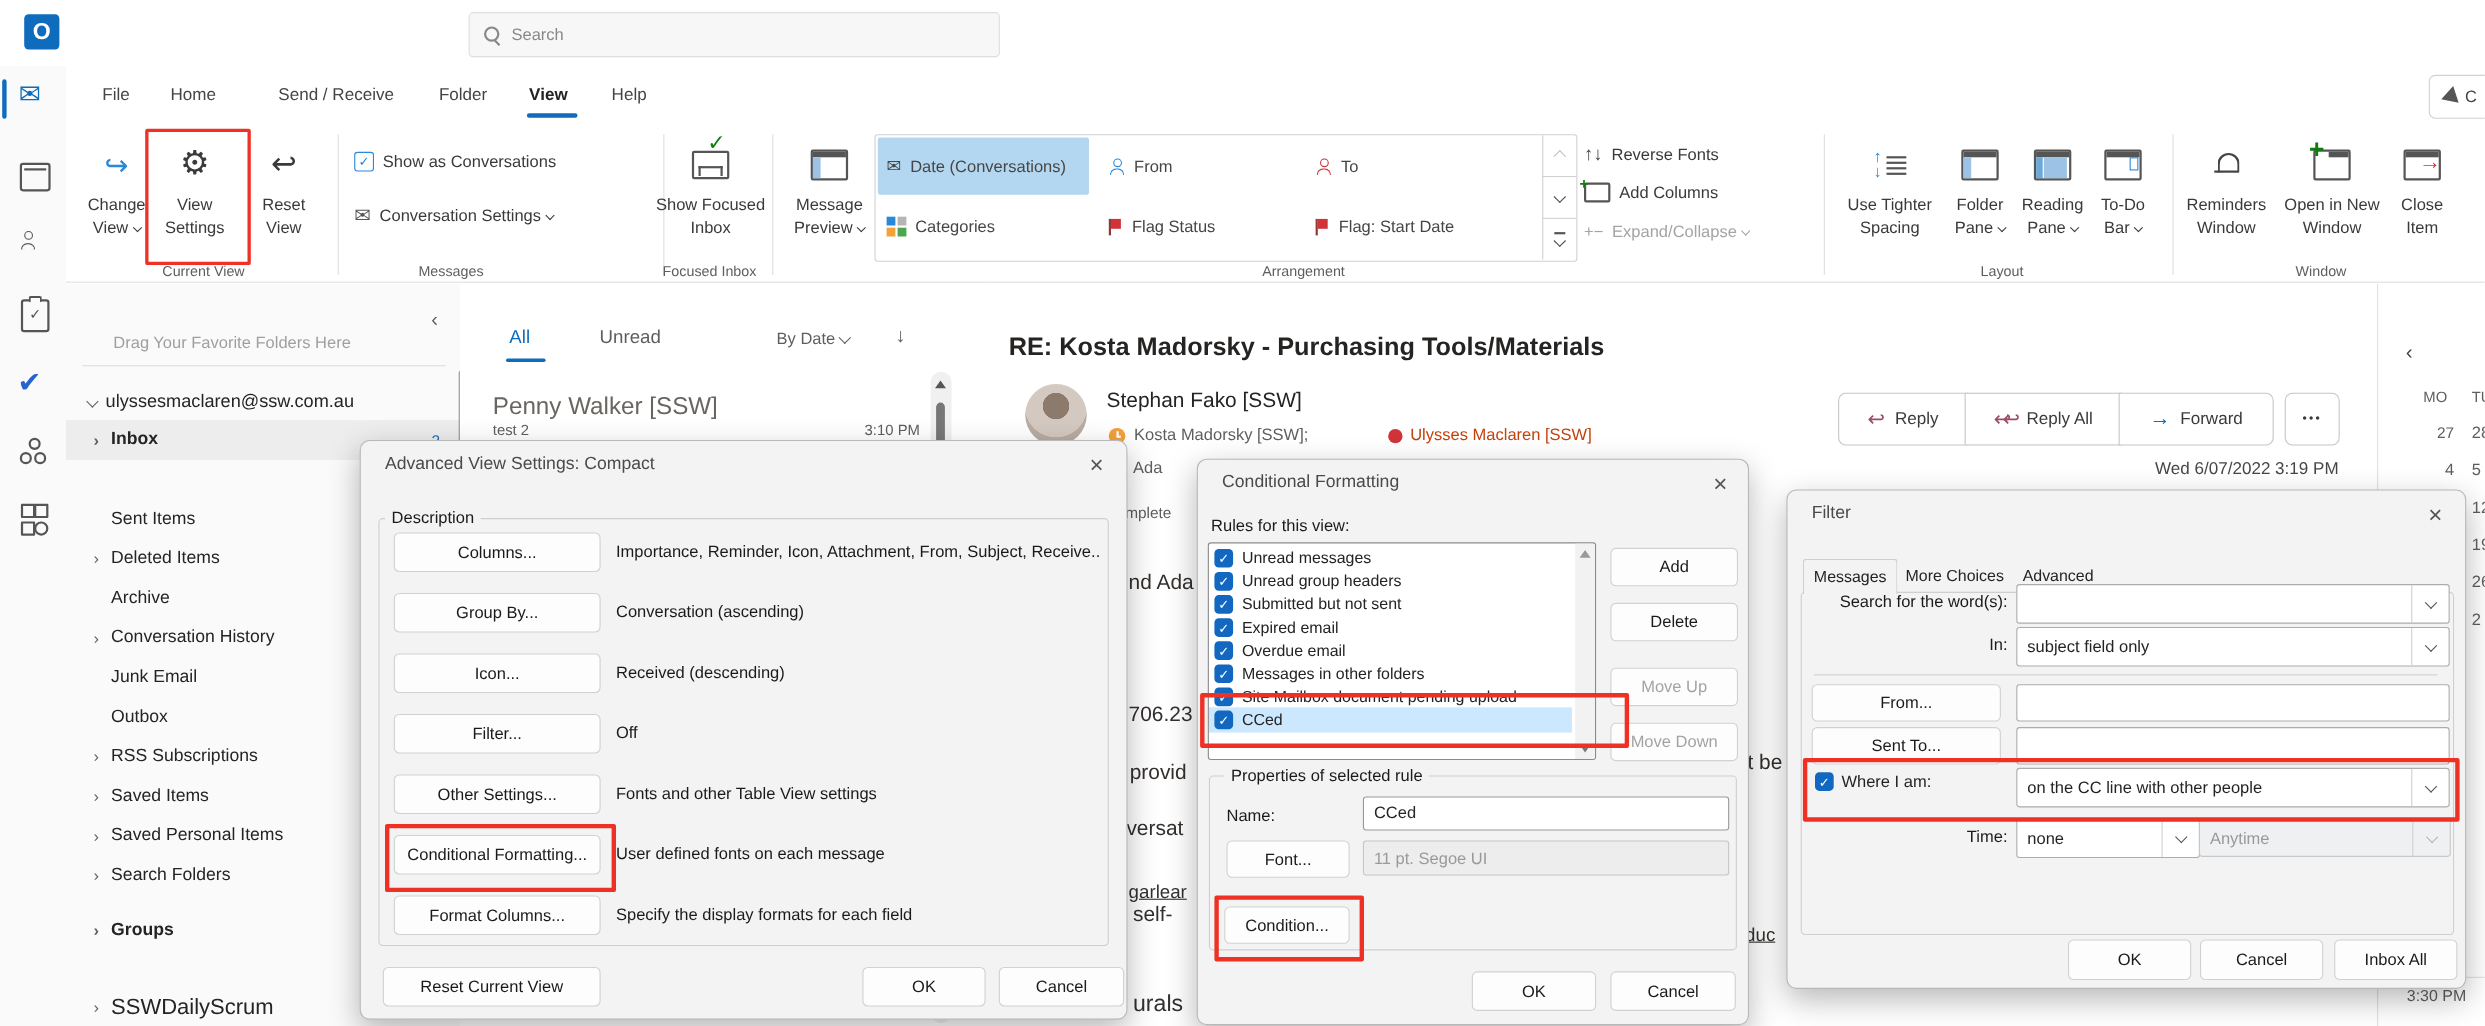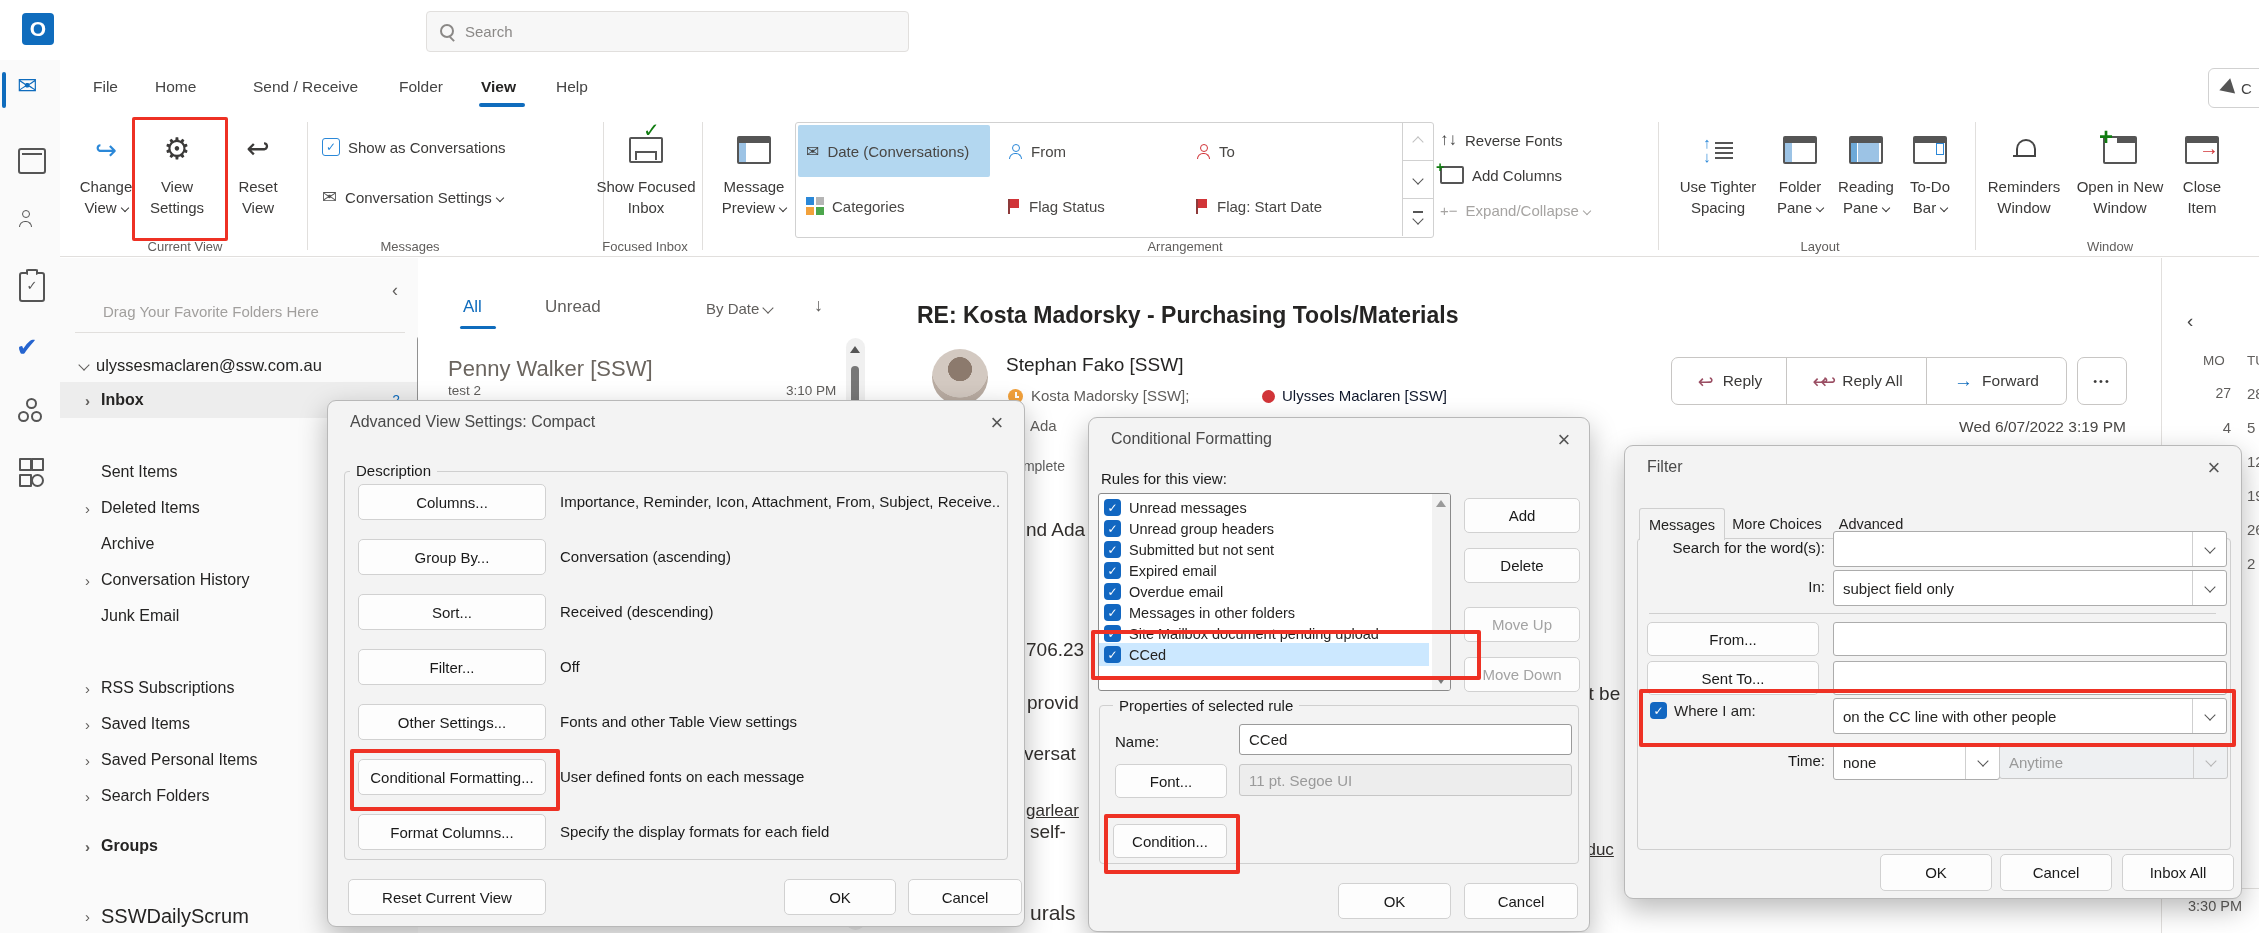--- a/index.html
+++ b/index.html
@@ -316,20 +316,24 @@
       <span>Archive</span>
     </div>
   <div class="frow" style="top:562px;">
       <span class="cv">›</span>
       <span>Conversation History</span>
     </div>
   <div class="frow" style="top:598px;">
       <span class="cv"></span>
       <span>Junk Email</span>
     </div>
+  <div class="frow" style="top:634px;">
+      <span class="cv"></span>
+      <span>Outbox</span>
+    </div>
   <div class="frow" style="top:670px;">
       <span class="cv">›</span>
       <span>RSS Subscriptions</span>
     </div>
   <div class="frow" style="top:706px;">
       <span class="cv">›</span>
       <span>Saved Items</span>
     </div>
   <div class="frow" style="top:742px;">
       <span class="cv">›</span>
@@ -366,21 +370,21 @@
   <div class="abs" style="left:900px;top:258px;width:1261px;height:675px;background:#fff;border-right:1px solid #e1dfdd;"></div>
   <div class="abs" style="left:917px;top:302px;font-size:23px;font-weight:600;color:#252423;">RE: Kosta Madorsky - Purchasing Tools/Materials</div>
   <div class="abs" style="left:932px;top:349px;width:56px;height:56px;border-radius:50%;background:radial-gradient(circle at 50% 36%,#8c7a6d 0 26%,#d3c9c1 27% 62%,#b9aca2 63%);"></div>
   <div class="abs" style="left:1006px;top:354px;font-size:19px;color:#252423;">Stephan Fako [SSW]</div>
   <span class="abs" style="left:1008px;top:389px;width:15px;height:15px;border-radius:50%;background:#f2a13b;">
       <i style="position:absolute;left:7px;top:3px;width:2px;height:5px;background:#fff;"></i>
       <i style="position:absolute;left:7px;top:7px;width:4px;height:2px;background:#fff;"></i>
     </span>
   <span class="abs" style="left:1031px;top:387px;font-size:15px;color:#605e5c;">Kosta Madorsky [SSW];</span>
   <span class="abs" style="left:1262px;top:390px;width:13px;height:13px;border-radius:50%;background:#d13438;"></span>
-  <span class="abs" style="left:1282px;top:387px;font-size:15px;color:#0f172a;">Ulysses Maclaren [SSW]</span>
+  <span class="abs" style="left:1282px;top:387px;font-size:15px;color:#c2410c;">Ulysses Maclaren [SSW]</span>
   <span class="abs" style="left:1008px;top:420px;width:13px;height:13px;border-radius:50%;background:#d13438;"></span>
   <span class="abs" style="left:1030px;top:417px;font-size:15px;color:#605e5c;">Ada</span>
   <span class="abs" style="left:1005px;top:458px;font-size:14px;color:#5e5e5e;">Complete</span>
 
   <div class="abs" style="left:1671px;top:357px;width:116px;height:46px;border:1px solid #c8c6c4;border-radius:7px 0 0 7px;display:flex;align-items:center;justify-content:center;gap:9px;font-size:15.5px;color:#3b3a39;background:#fff;">
     <span style="color:#9a4e63;font-size:19px;">↩</span>
       <span>Reply</span>
   </div>
   <div class="abs" style="left:1786px;top:357px;width:141px;height:46px;border:1px solid #c8c6c4;display:flex;align-items:center;justify-content:center;gap:8px;font-size:15.5px;color:#3b3a39;background:#fff;">
     <span style="color:#9a4e63;font-size:19px;letter-spacing:-8px;margin-right:6px;">↩↩</span>
@@ -425,21 +429,21 @@
 
   <div class="dlg" style="left:327px;top:400px;width:696px;height:525px;">
     <div class="dtitle">Advanced View Settings: Compact</div>
     <div class="dx" style="right:12px;">×</div>
     <div class="gb" style="left:16px;top:70px;width:662px;height:387px;"></div>
     <div class="gbl" style="left:22px;top:61px;">Description</div>
     <div class="db" style="left:30px;top:83px;width:186px;height:34px;">Columns...</div>
     <div class="desc" style="left:232px;top:92px;max-width:440px;overflow:hidden;">Importance, Reminder, Icon, Attachment, From, Subject, Receive...</div>
     <div class="db" style="left:30px;top:138px;width:186px;height:34px;">Group By...</div>
     <div class="desc" style="left:232px;top:147px;">Conversation (ascending)</div>
-    <div class="db" style="left:30px;top:193px;width:186px;height:34px;">Sort...</div>
+    <div class="db" style="left:30px;top:193px;width:186px;height:34px;">Icon...</div>
     <div class="desc" style="left:232px;top:202px;">Received (descending)</div>
     <div class="db" style="left:30px;top:248px;width:186px;height:34px;">Filter...</div>
     <div class="desc" style="left:232px;top:257px;">Off</div>
     <div class="db" style="left:30px;top:303px;width:186px;height:34px;">Other Settings...</div>
     <div class="desc" style="left:232px;top:312px;">Fonts and other Table View settings</div>
     <div class="db" style="left:30px;top:358px;width:186px;height:34px;">Conditional Formatting...</div>
     <div class="desc" style="left:232px;top:367px;">User defined fonts on each message</div>
     <div class="db" style="left:30px;top:413px;width:186px;height:34px;">Format Columns...</div>
     <div class="desc" style="left:232px;top:422px;">Specify the display formats for each field</div>
     <div class="db" style="left:20px;top:478px;width:196px;height:34px;">Reset Current View</div>

